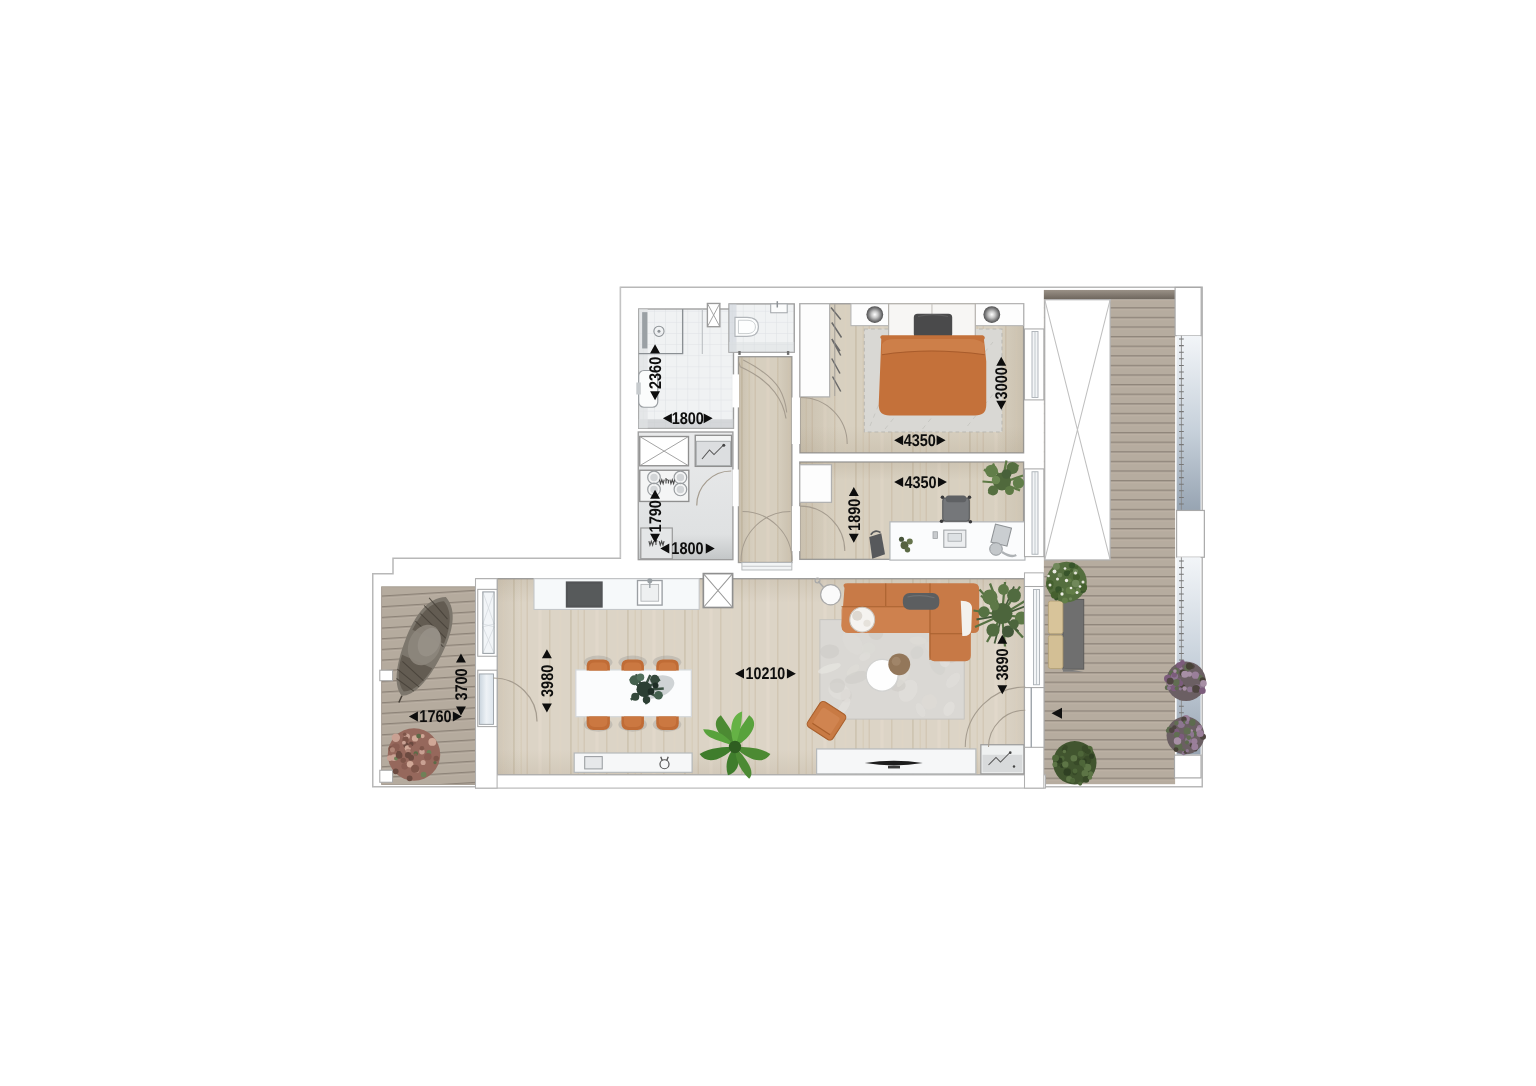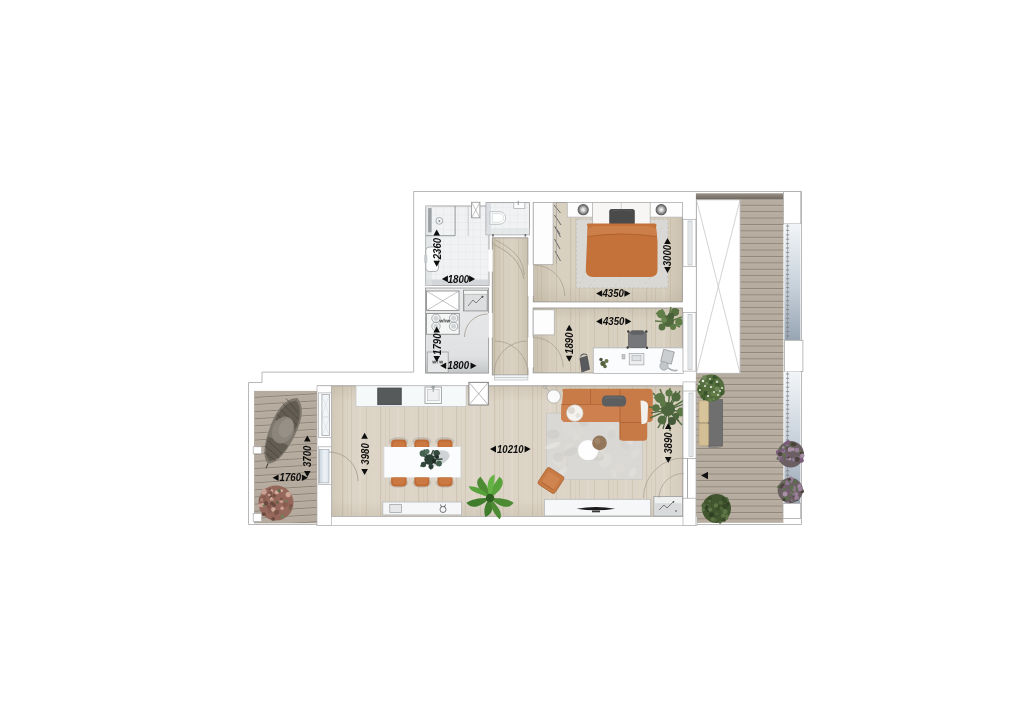--- a/index.html
+++ b/index.html
@@ -1,16 +1,16 @@
 <!DOCTYPE html>
 <html><head>
 <meta charset="utf-8">
 <style>
 html,body{margin:0;padding:0;background:#fff;}
-#stage{position:relative;width:1024px;height:724px;background:#fca5a5;overflow:hidden;font-style:italic;}
+#stage{position:relative;width:1024px;height:724px;background:#fca5a5;overflow:hidden;}
 text{font-family:"Liberation Sans",sans-serif;}
 </style>
 </head>
 <body>
 <div id="stage">
 <svg width="1024" height="724" viewBox="0 0 1024 724" xmlns="http://www.w3.org/2000/svg">
 <defs>
 <pattern id="wood" width="38" height="724" patternUnits="userSpaceOnUse">
   <rect width="38" height="724" fill="#dcd4c6"></rect>
   <rect x="0" width="1.2" height="724" fill="#cabfaa" opacity="0.7"></rect>

